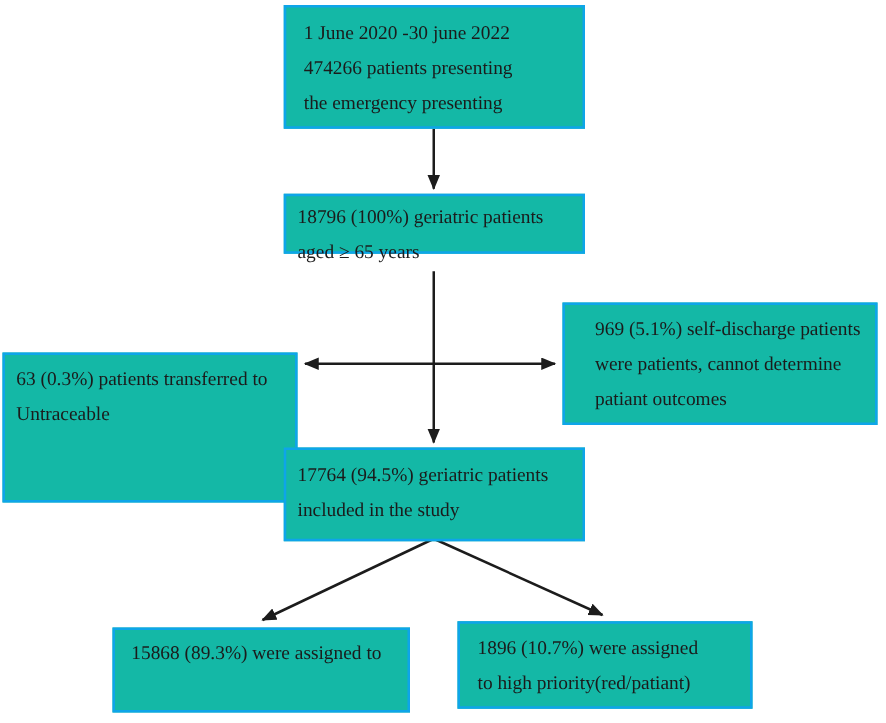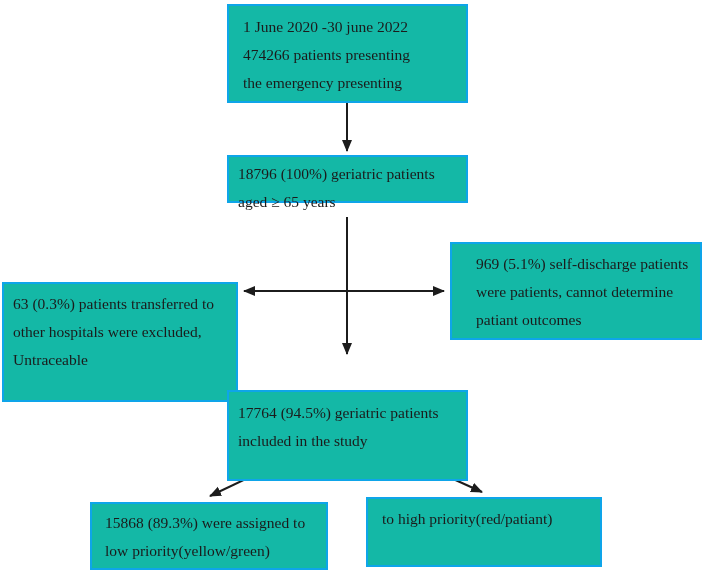--- a/index.html
+++ b/index.html
@@ -31,21 +31,21 @@
   }
   .ln {
     line-height: 28px;
     white-space: nowrap;
   }
   
   .b-presenting   { left: 227px; top: 4px;   width: 241px; height: 99px; padding: 7px 0 0 14px; }
   .b-geriatric    { left: 227px; top: 155px; width: 241px; height: 48px; padding: 3px 0 0 9px;  }
   .b-transferred  { left: 2px;   top: 240px; width: 236px; height: 120px; padding: 6px 0 0 9px; margin-top: 42px;  }
   .b-selfdischarge{ left: 450px; top: 242px; width: 252px; height: 98px; padding: 6px 0 0 24px; }
-  .b-included     { left: 227px; top: 358px; width: 241px; height: 91px; padding: 7px 0 0 9px; margin-top: 32px;  }
+  .b-included     { left: 227px; top: 358px; width: 241px; height: 75px; padding: 7px 0 0 9px;  }
   .b-low          { left: 90px;  top: 502px; width: 238px; height: 68px; padding: 5px 0 0 13px; }
   .b-high         { left: 366px; top: 497px; width: 236px; height: 70px; padding: 6px 0 0 14px; }
 </style>
 </head>
 <body>
 
 <div class="canvas">
 
   <svg class="arrows" width="709" height="578" viewBox="0 0 709 578">
     <defs>
@@ -67,37 +67,36 @@
     <div class="ln">the emergency presenting</div>
   </div>
 
   <div class="box b-geriatric">
     <div class="ln">18796 (100%) geriatric patients</div>
     <div class="ln">aged ≥ 65 years</div>
   </div>
 
   <div class="box b-transferred">
     <div class="ln">63 (0.3%) patients transferred to</div>
-    <div class="ln">other hospitals were excluded,</div>
     <div class="ln">Untraceable</div>
   </div>
 
   <div class="box b-selfdischarge">
     <div class="ln">969 (5.1%) self-discharge patients</div>
     <div class="ln">were patients, cannot determine</div>
     <div class="ln">patiant outcomes</div>
   </div>
 
   <div class="box b-included">
     <div class="ln">17764 (94.5%) geriatric patients</div>
     <div class="ln">included in the study</div>
   </div>
 
   <div class="box b-low">
     <div class="ln">15868 (89.3%) were assigned to</div>
-    <div class="ln">low priority(yellow/green)</div>
   </div>
 
   <div class="box b-high">
+    <div class="ln">1896 (10.7%) were assigned</div>
     <div class="ln">to high priority(red/patiant)</div>
   </div>
 
 </div>
 
 </body></html>

